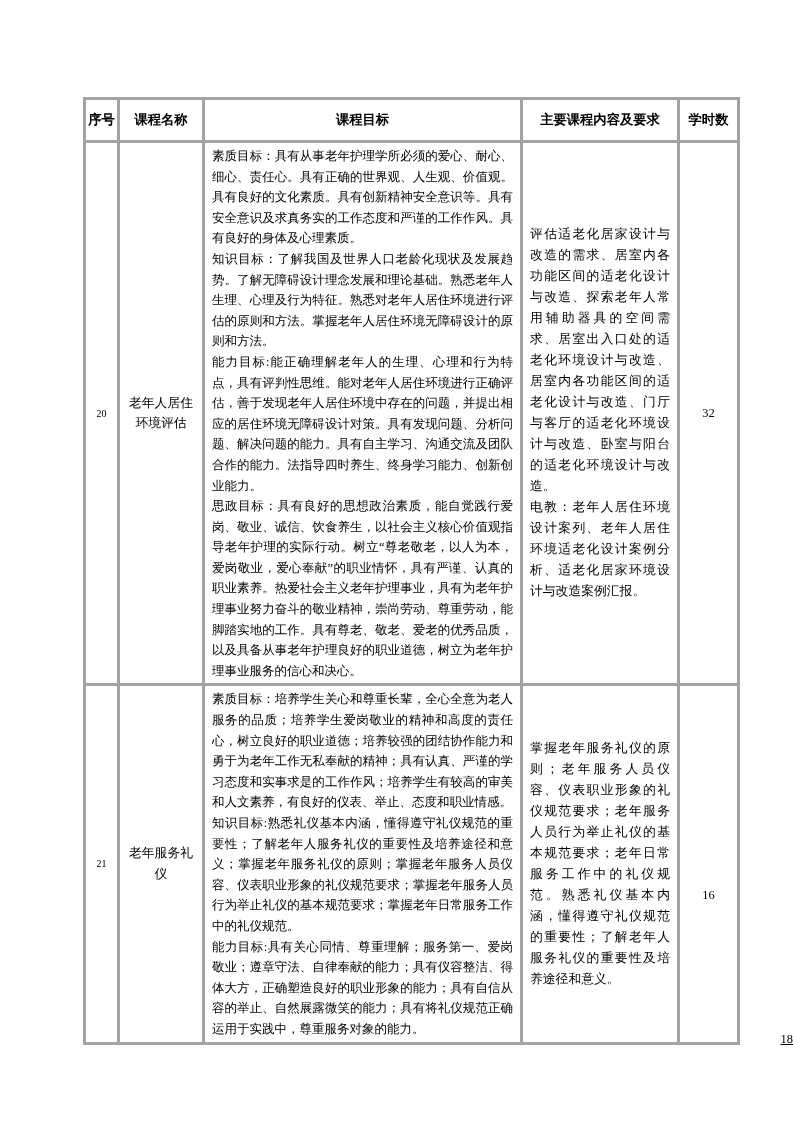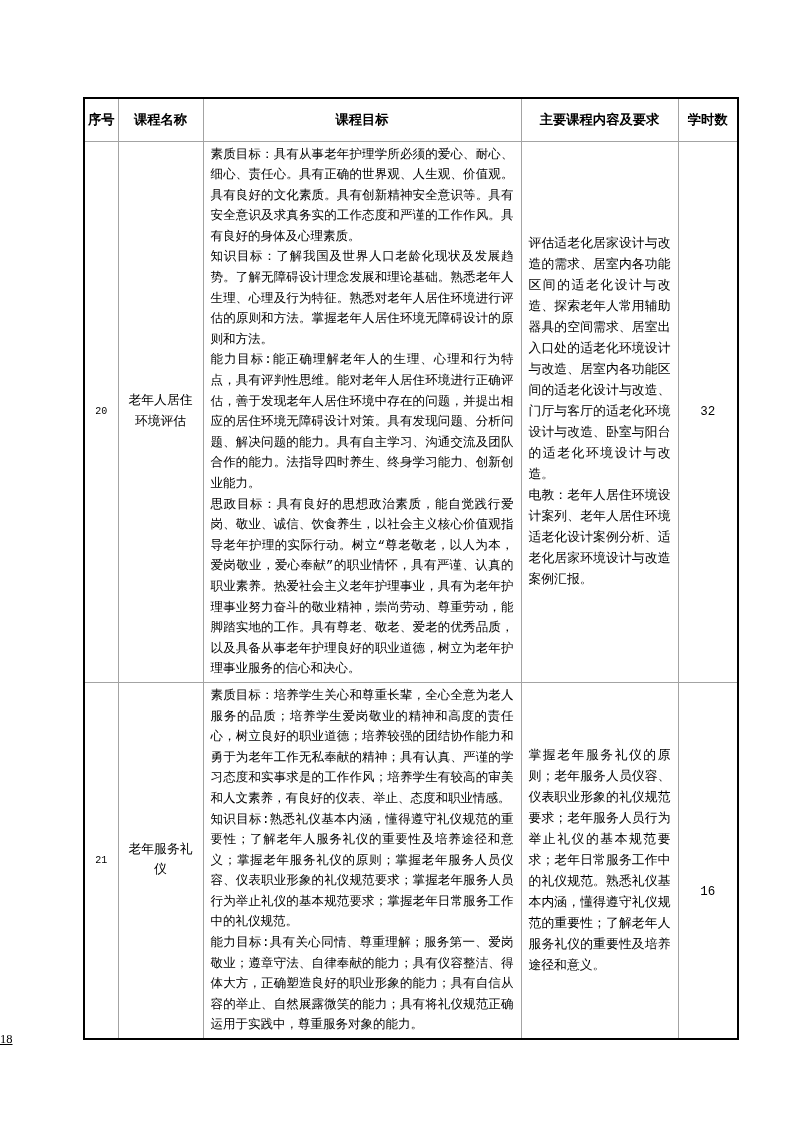--- a/index.html
+++ b/index.html
@@ -12,24 +12,23 @@
   }
   .doc-table {
     position: absolute;
     left: 83px; top: 97px;
     width: 654px;
     border-collapse: collapse;
     table-layout: fixed;
     border: 2px solid #000000;
   }
   .doc-table td, .doc-table th {
-    border: 1px solid #a3a3a3;
+    border: 3px solid #a3a3a3;
     vertical-align: middle;
     overflow: hidden;
-    font-family: Liberation Mono, monospace;
   }
   .doc-table th {
     font-size: 13.3px;
     font-weight: bold;
     text-align: center;
     padding: 2px 2px;
   }
   tr.header-row   { height: 43px; }
   tr.row-cont     { height: 82px; }
   tr.row-20       { height: 455px; }
@@ -64,21 +63,21 @@
     text-align: center;
     font-size: 12.5px;
   }
   td.hours-20 { }
   td.hours-21 { padding-top: 64px; }
 
   .page-number {
     position: absolute;
     top: 1032px;
     left: 0; right: 0;
-    text-align: left;
+    text-align: right;
     font-size: 12.5px;
     text-decoration: underline;
   }
 </style>
 </head>
 <body>
 
 <table class="doc-table">
   <colgroup>
     <col style="width:34px">

